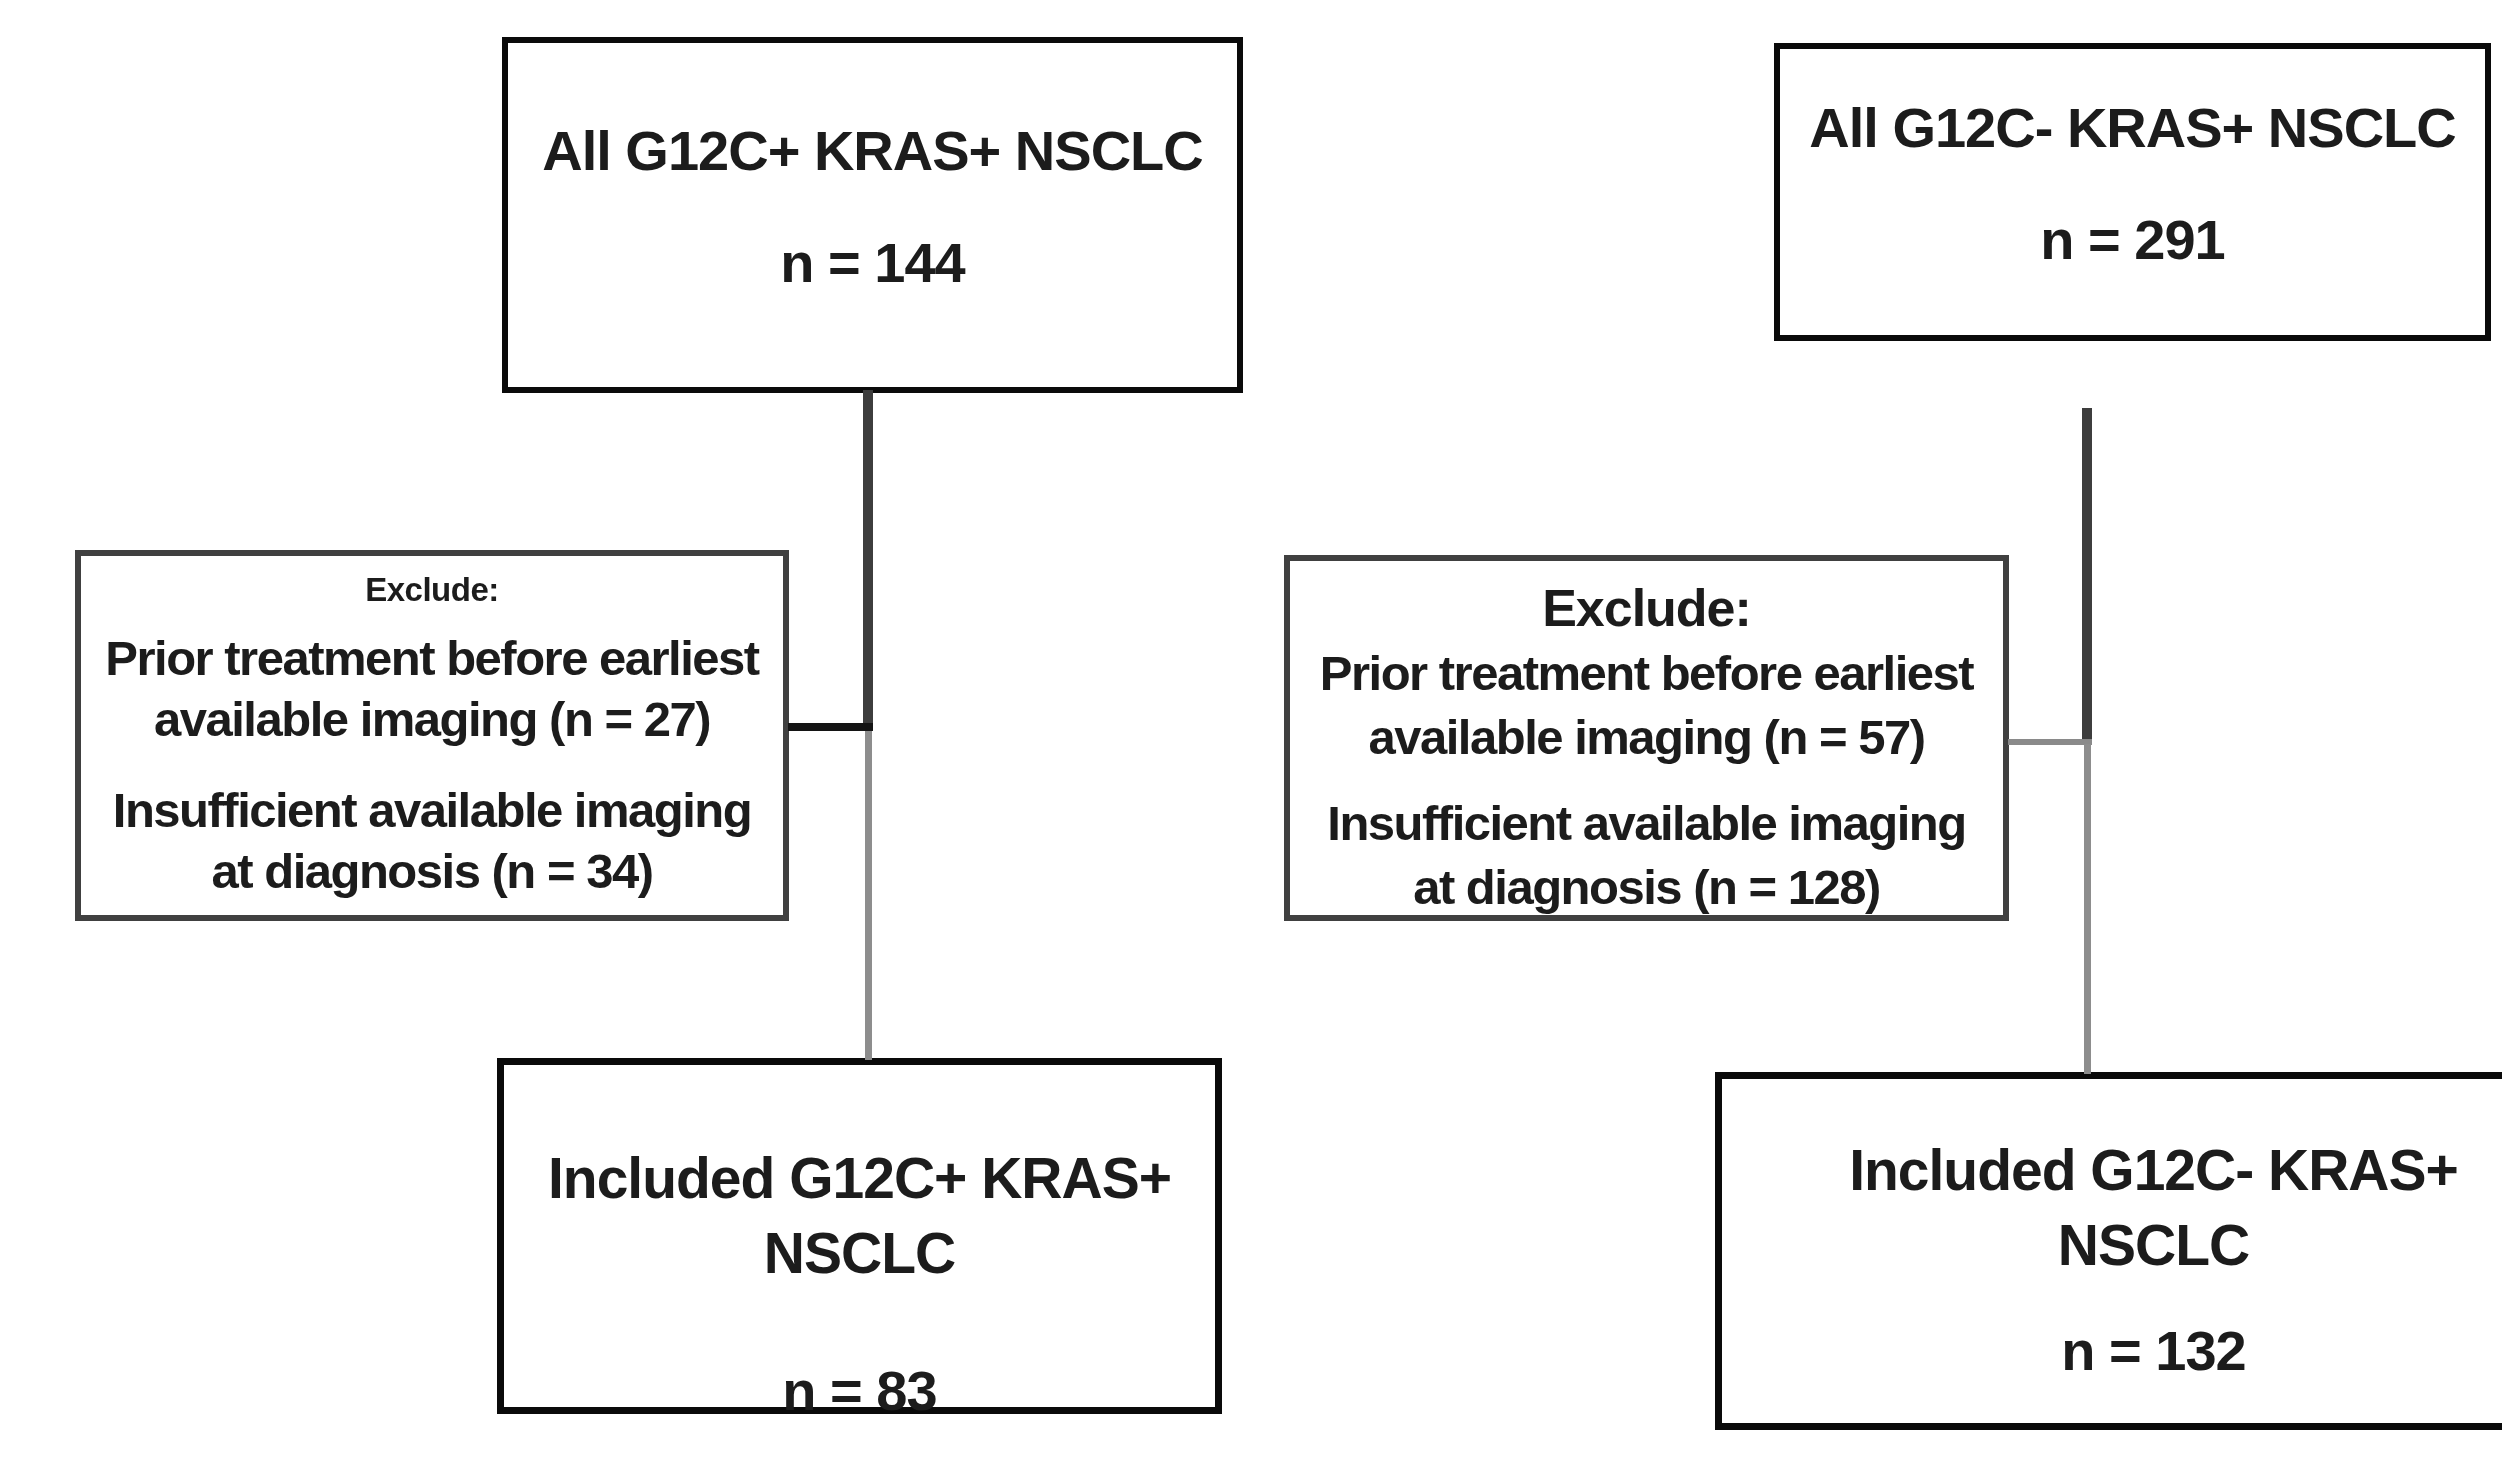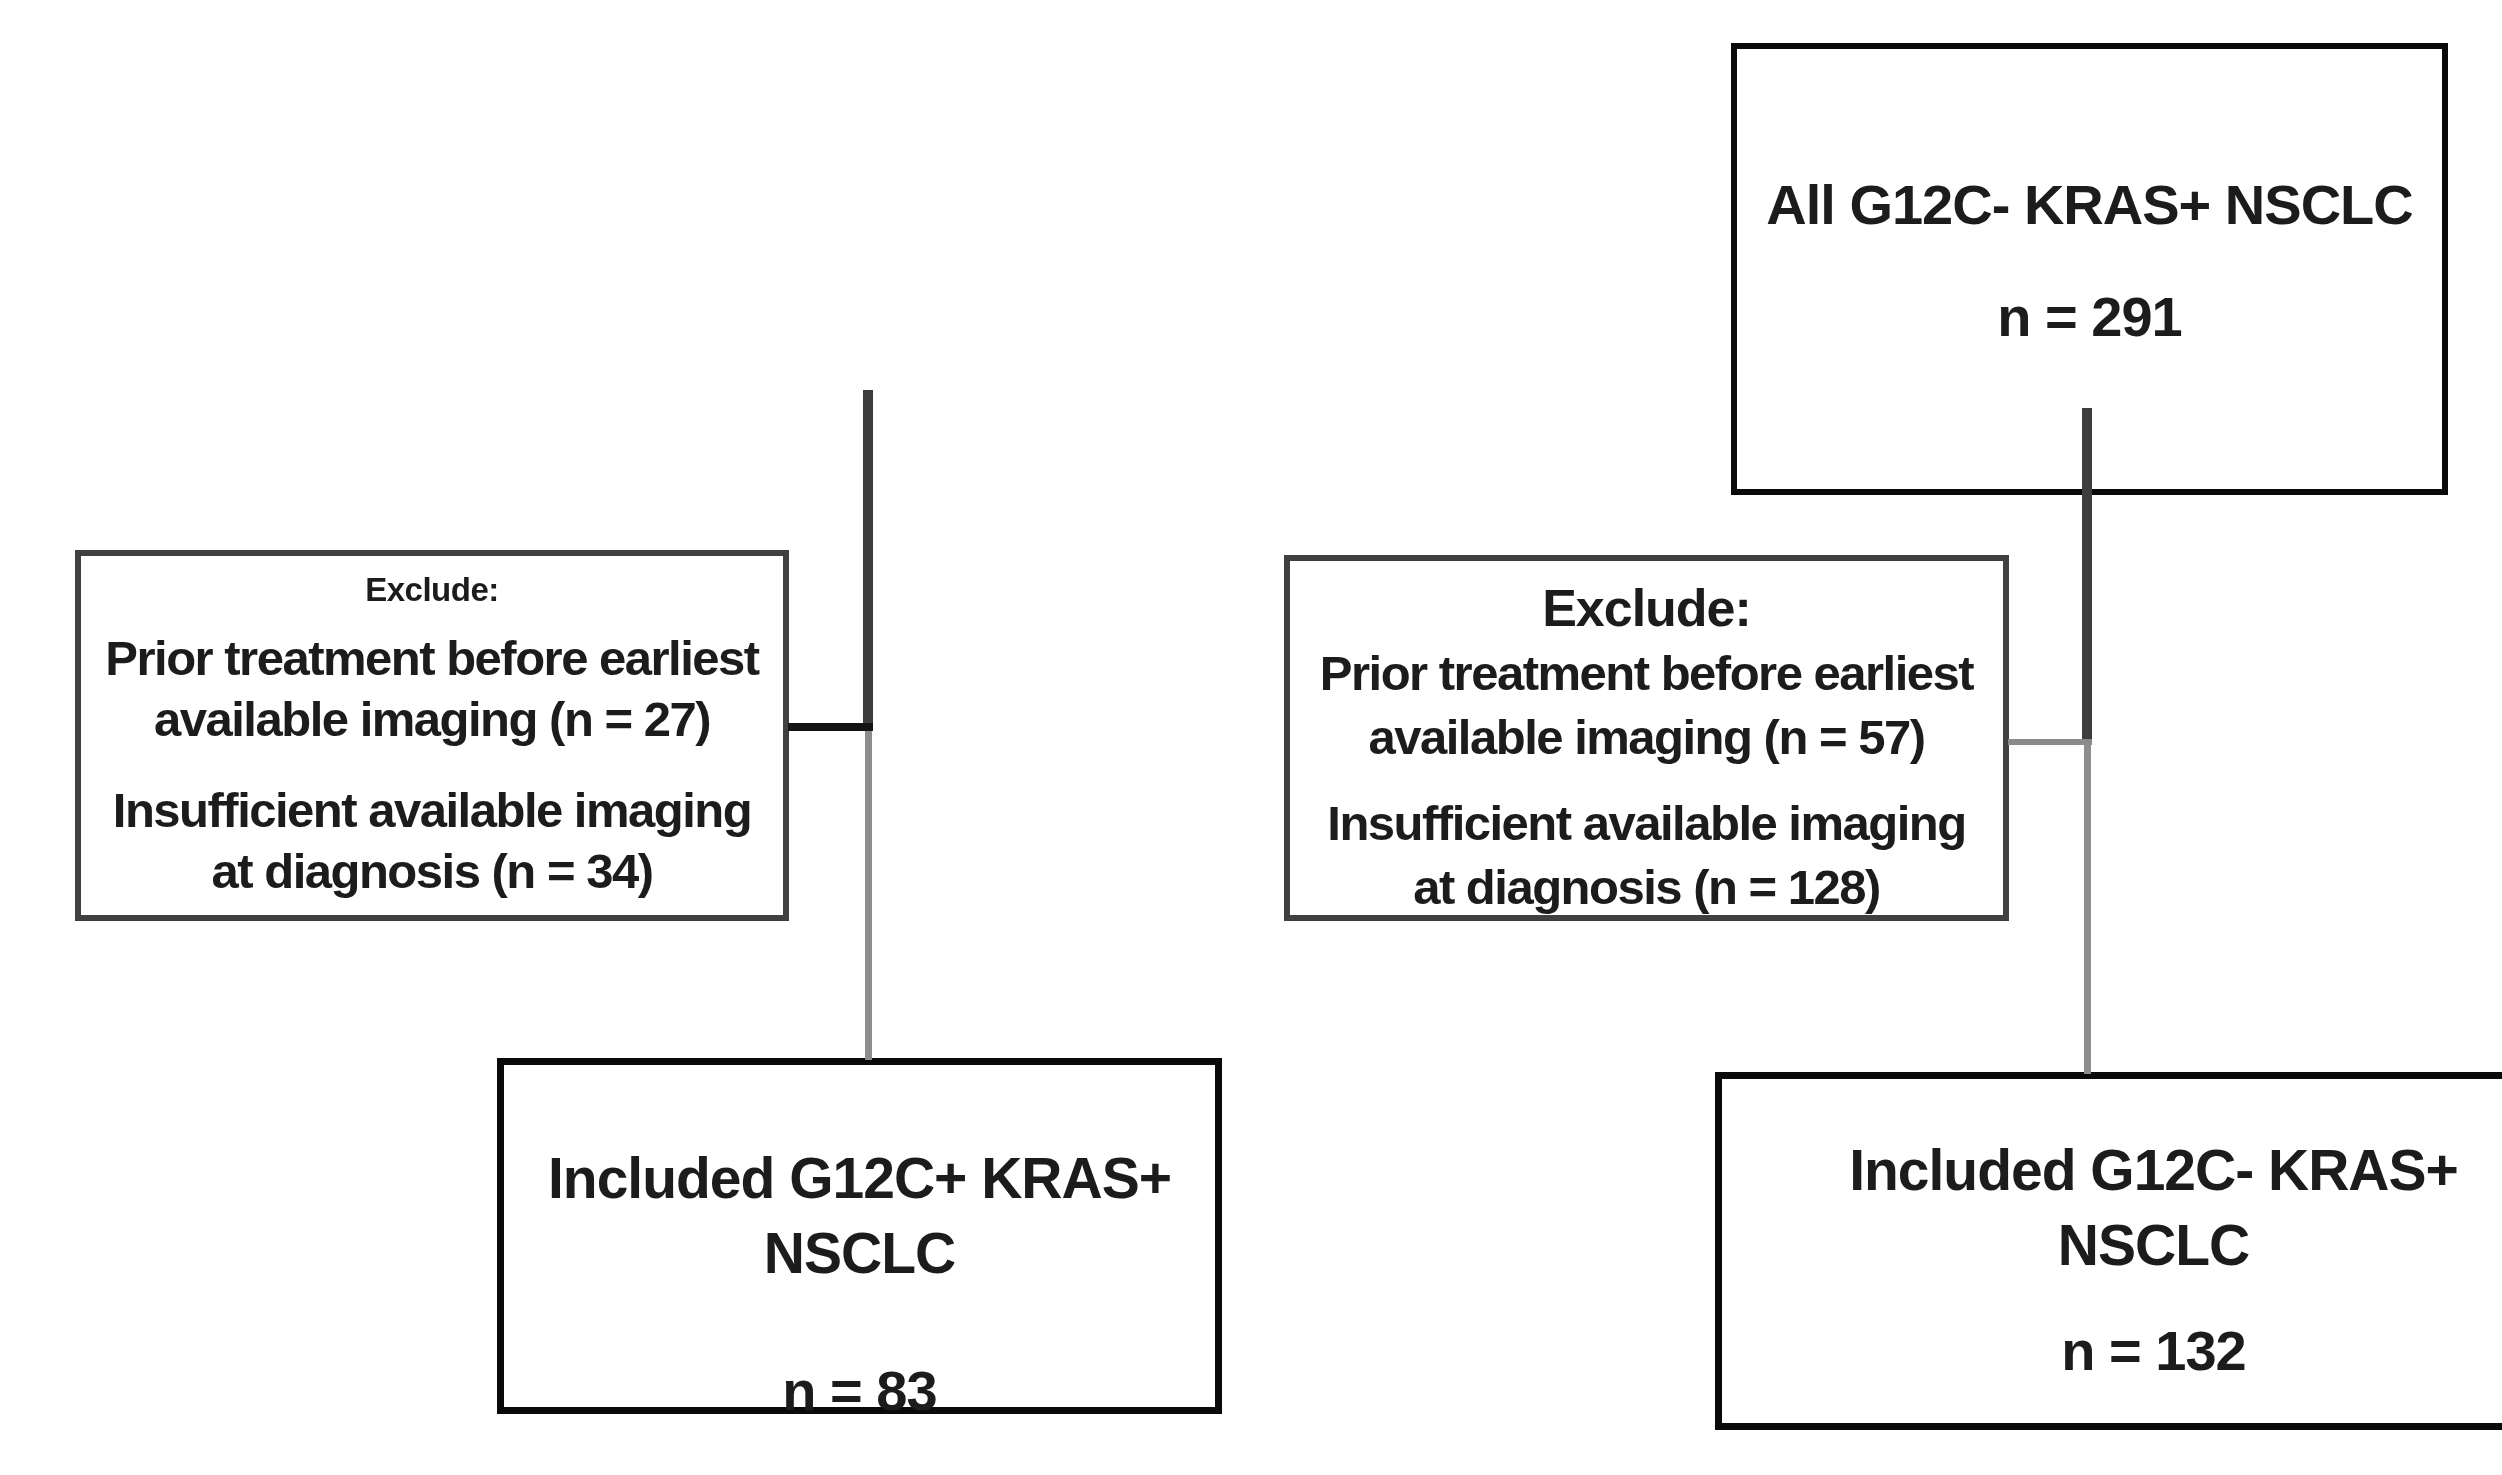--- a/index.html
+++ b/index.html
@@ -18,21 +18,21 @@
     background: #ffffff;
     display: flex;
     flex-direction: column;
     align-items: center;
   }
   .nline { white-space: nowrap; text-align: center; }
 
   
   .top-box { border: 6px solid #0a0a0a; justify-content: center; padding-bottom: 16px; }
   .box-l-top { left: 502px; top: 37px;  width: 741px; height: 356px; }
-  .box-r-top { left: 1731px; top: 43px; width: 717px; height: 452px; }
+  .box-r-top { left: 1774px; top: 43px; width: 717px; height: 298px; }
   .top-box .title { font-size: 56px; font-weight: 700; letter-spacing: -1px; line-height: 56px; }
   .top-box .count { font-size: 56px; font-weight: 700; letter-spacing: -1px; line-height: 56px; margin-top: 56px; }
 
   
   .ex-box { border: 6px solid #404040; justify-content: flex-start; }
   .box-l-ex { left: 75px;   top: 550px; width: 714px; height: 371px; padding-top: 12px; }
   .box-r-ex { left: 1284px; top: 555px; width: 725px; height: 366px; padding-top: 18px; }
   .box-l-ex .ex-heading { font-size: 33px; font-weight: 700; line-height: 44px; letter-spacing: -0.5px; }
   .box-r-ex .ex-heading { font-size: 52px; font-weight: 700; line-height: 58px; letter-spacing: -1px; }
   .para { display: flex; flex-direction: column; align-items: center; }
@@ -60,20 +60,24 @@
   .l-vert-lower { left: 865px;  top: 731px;  width: 7px;  height: 329px; background: #8d8d8d; }
   .r-vert-upper { left: 2082px; top: 408px;  width: 10px; height: 336px; background: #3d3d3d; }
   .r-horiz      { left: 2008px; top: 739px;  width: 84px; height: 6px;   background: #8a8a8a; }
   .r-vert-lower { left: 2084px; top: 744px;  width: 7px;  height: 330px; background: #8d8d8d; }
 </style>
 </head>
 <body>
 
 <div class="canvas">
 
+  <div class="box top-box box-l-top">
+    <div class="nline title">All G12C+ KRAS+ NSCLC</div>
+    <div class="nline count">n = 144</div>
+  </div>
 
   <div class="box ex-box box-l-ex">
     <div class="nline ex-heading">Exclude:</div>
     <div class="para para1">
       <div class="nline para-line">Prior treatment before earliest</div>
       <div class="nline para-line">available imaging (n = 27)</div>
     </div>
     <div class="para para2">
       <div class="nline para-line">Insufficient available imaging</div>
       <div class="nline para-line">at diagnosis (n = 34)</div>

